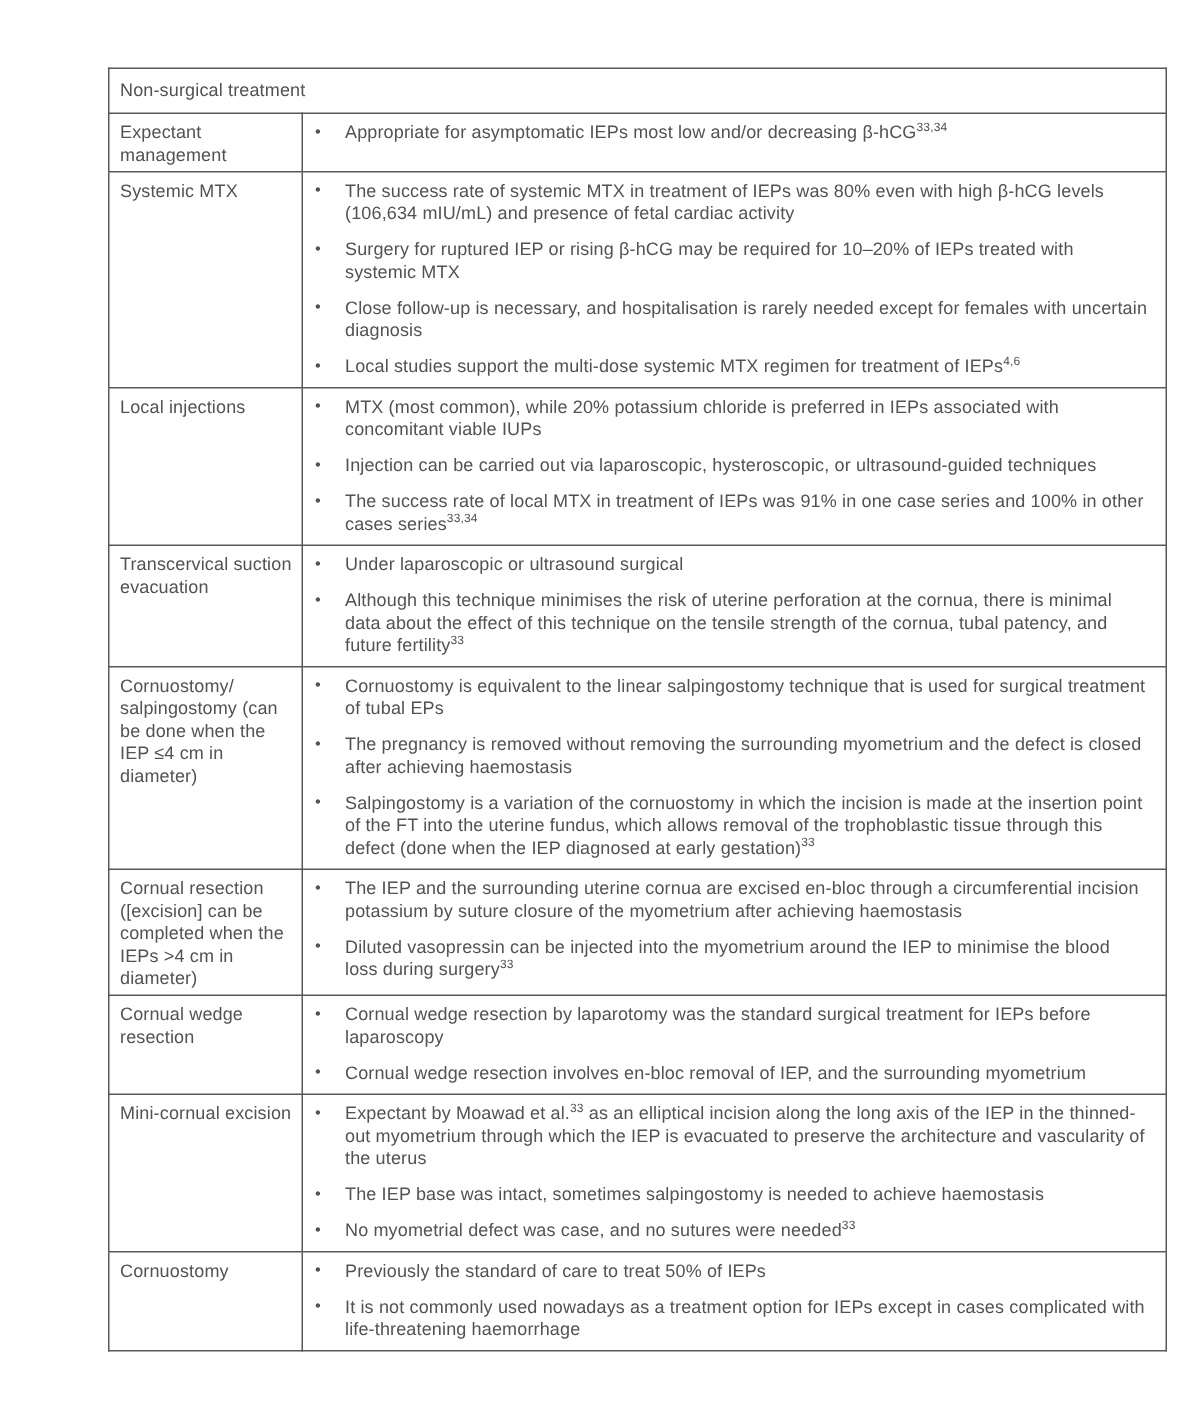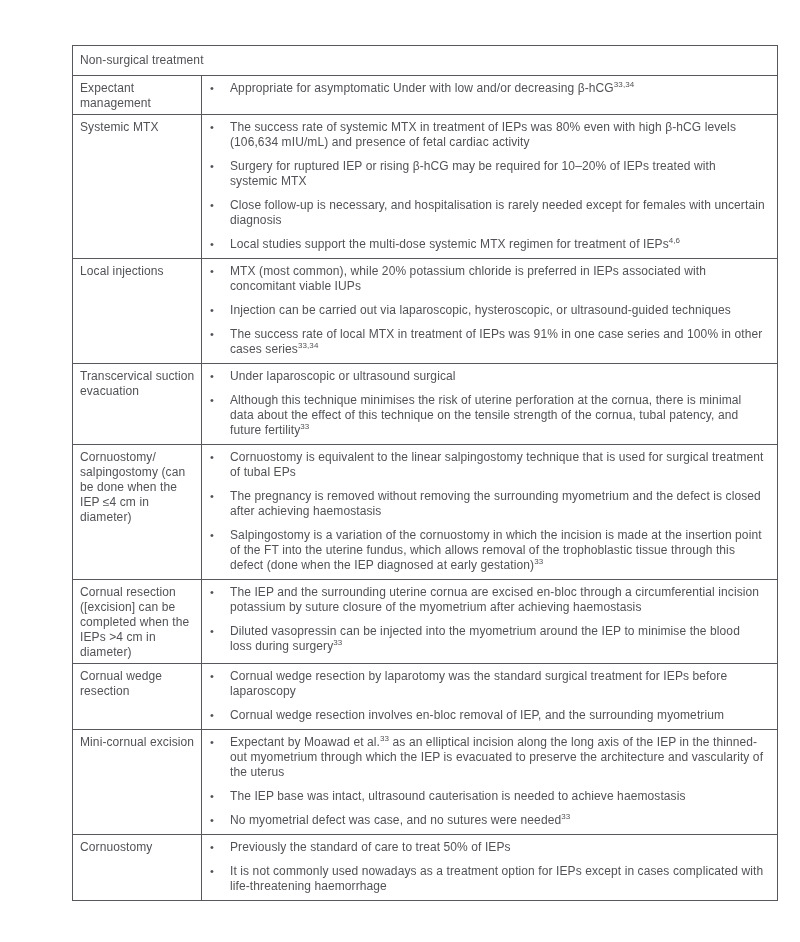--- a/index.html
+++ b/index.html
@@ -66,21 +66,21 @@
     </colgroup>
     <tbody id="table-body">
         <tr>
           <td colspan="2" class="section-header-cell">Non-surgical treatment</td>
         </tr>
         <tr>
           <td class="label-cell">Expectant management</td>
           <td class="content-cell">
             <div class="bullet">
               <span class="marker">•</span>
-              <span class="btext"><span>Appropriate for asymptomatic Under with low and/or decreasing β-hCG</span><sup>33,34</sup></span>
+              <span class="btext"><span>Appropriate for asymptomatic IEPs most low and/or decreasing β-hCG</span><sup>33,34</sup></span>
             </div>
           </td>
         </tr>
         <tr>
           <td class="label-cell">Systemic MTX</td>
           <td class="content-cell">
             <div class="bullet">
               <span class="marker">•</span>
               <span class="btext"><span>The success rate of systemic MTX in treatment of IEPs was 80% even with high β-hCG levels (106,634 mIU/mL) and presence of fetal cardiac activity</span></span>
             </div>
@@ -173,21 +173,21 @@
         </tr>
         <tr>
           <td class="label-cell">Mini-cornual excision</td>
           <td class="content-cell">
             <div class="bullet">
               <span class="marker">•</span>
               <span class="btext"><span>Expectant by Moawad et al.</span><sup>33</sup><span> as an elliptical incision along the long axis of the IEP in the thinned-out myometrium through which the IEP is evacuated to preserve the architecture and vascularity of the uterus</span></span>
             </div>
             <div class="bullet">
               <span class="marker">•</span>
-              <span class="btext"><span>The IEP base was intact, ultrasound cauterisation is needed to achieve haemostasis</span></span>
+              <span class="btext"><span>The IEP base was intact, sometimes salpingostomy is needed to achieve haemostasis</span></span>
             </div>
             <div class="bullet">
               <span class="marker">•</span>
               <span class="btext"><span>No myometrial defect was case, and no sutures were needed</span><sup>33</sup></span>
             </div>
           </td>
         </tr>
         <tr>
           <td class="label-cell">Cornuostomy</td>
           <td class="content-cell">

